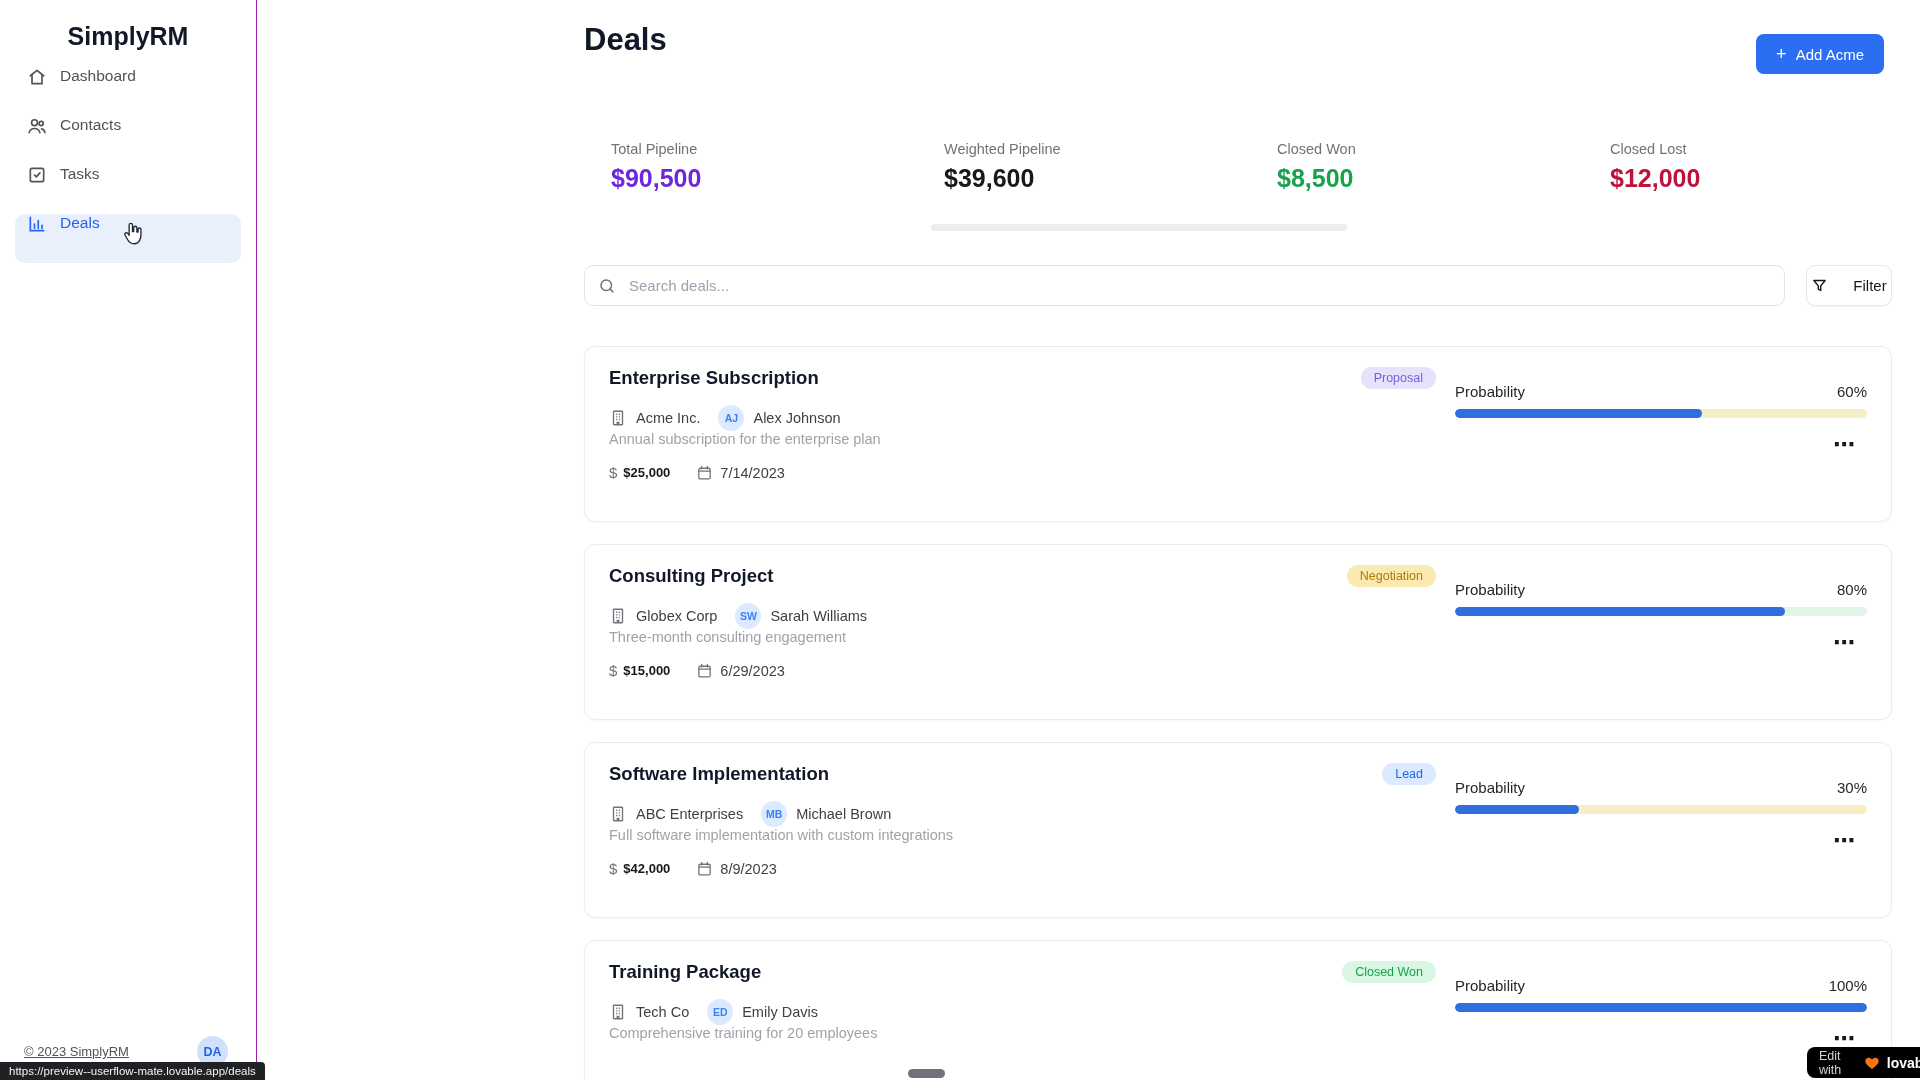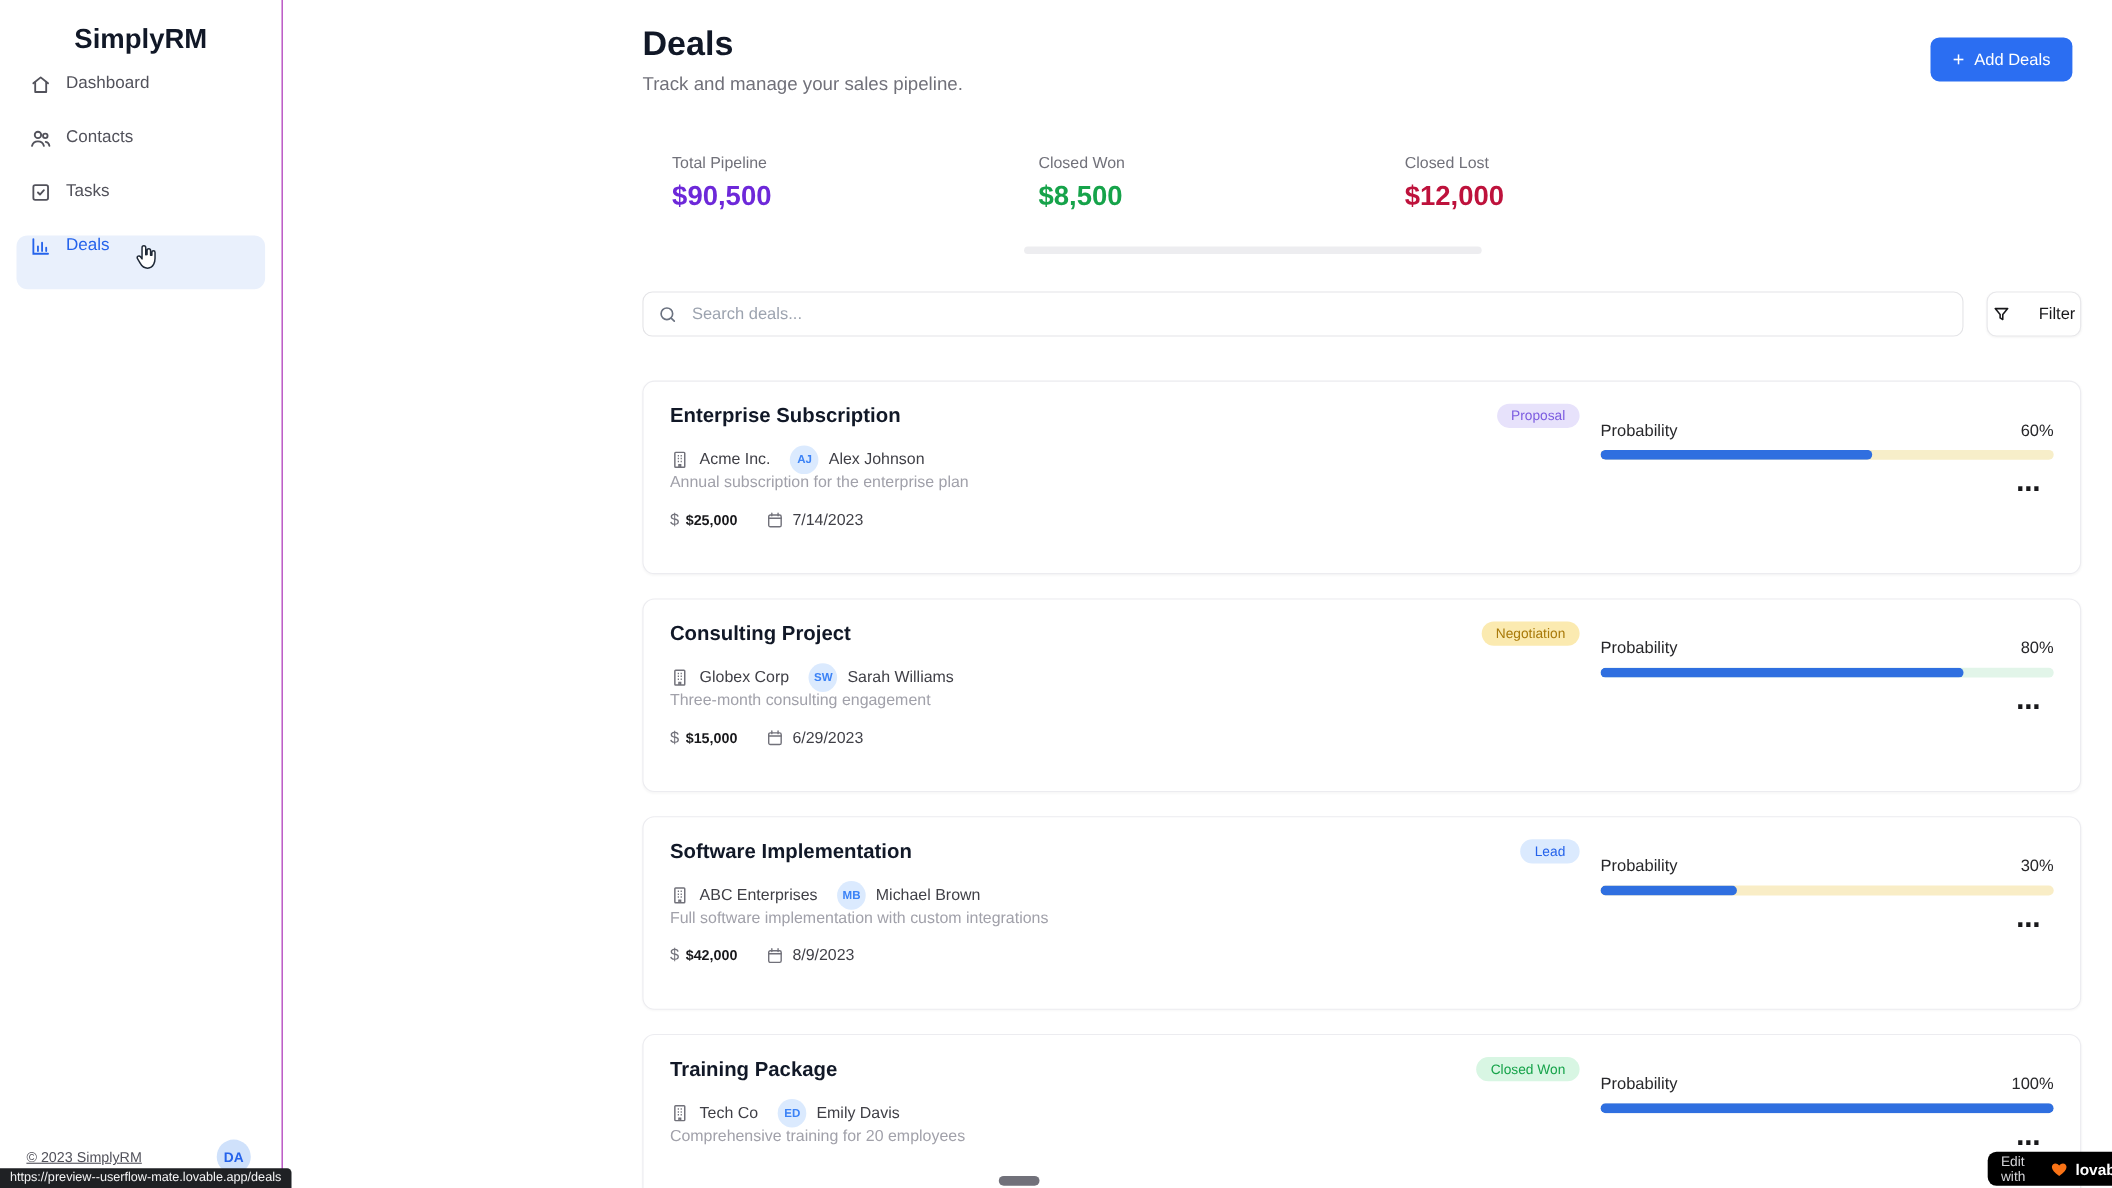--- a/index.html
+++ b/index.html
@@ -130,32 +130,35 @@
   </div>
 </nav>
   <div class="sidebar-footer">
     <span class="copyright">© 2023 SimplyRM</span>
     <span class="avatar-da">DA</span>
   </div>
 </aside>
 
 <main class="main">
   <h1 class="page-title">Deals</h1>
-  <p class="subtitle">Track and manage your sales pipeline.</p>
   <button class="add-deal">
     <span class="plus">+</span>
-    <span>Add Deals</span>
+    <span>Add Acme</span>
   </button>
 
   <div class="stats" id="stats">
   <div class="stat">
     <div class="stat-label">Total Pipeline</div>
     <div class="stat-value" style="color: #6d28d9;">$90,500</div>
   </div>
 
+  <div class="stat">
+    <div class="stat-label">Weighted Pipeline</div>
+    <div class="stat-value" style="color: rgb(24, 24, 27);">$39,600</div>
+  </div>
 
   <div class="stat">
     <div class="stat-label">Closed Won</div>
     <div class="stat-value" style="color: rgb(22, 163, 74);">$8,500</div>
   </div>
 
   <div class="stat">
     <div class="stat-label">Closed Lost</div>
     <div class="stat-value" style="color: rgb(190, 18, 60);">$12,000</div>
   </div>

